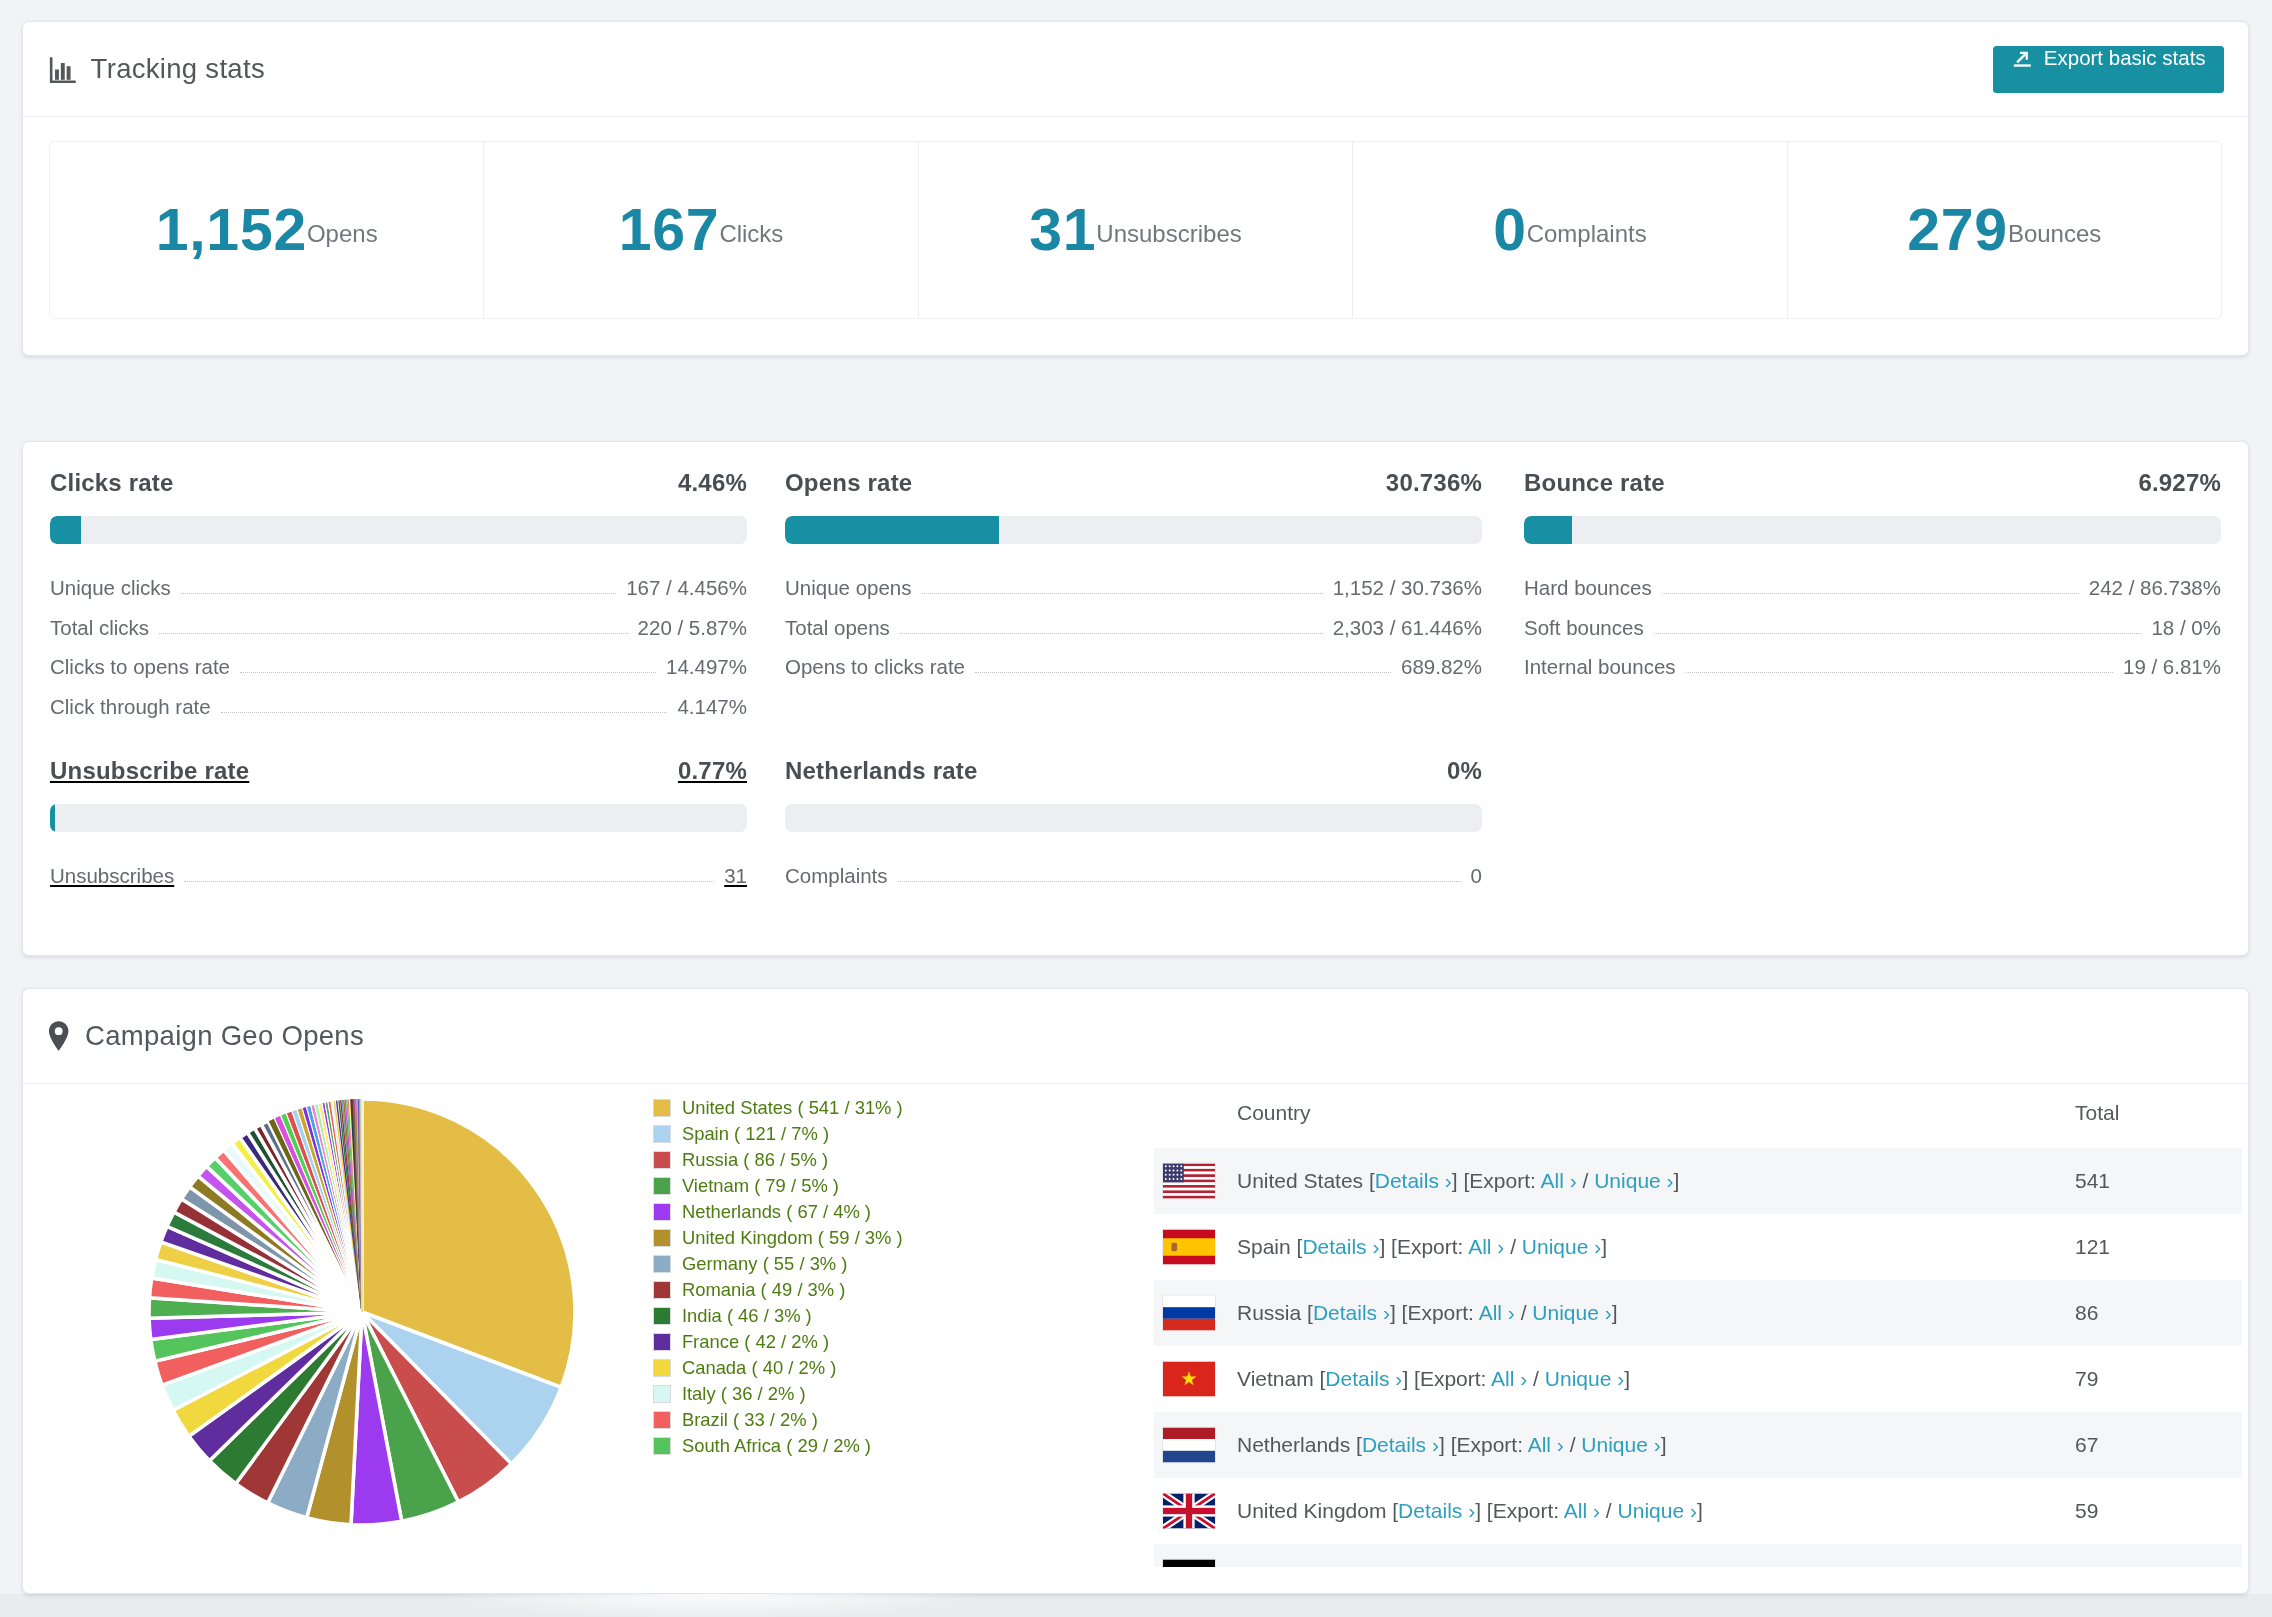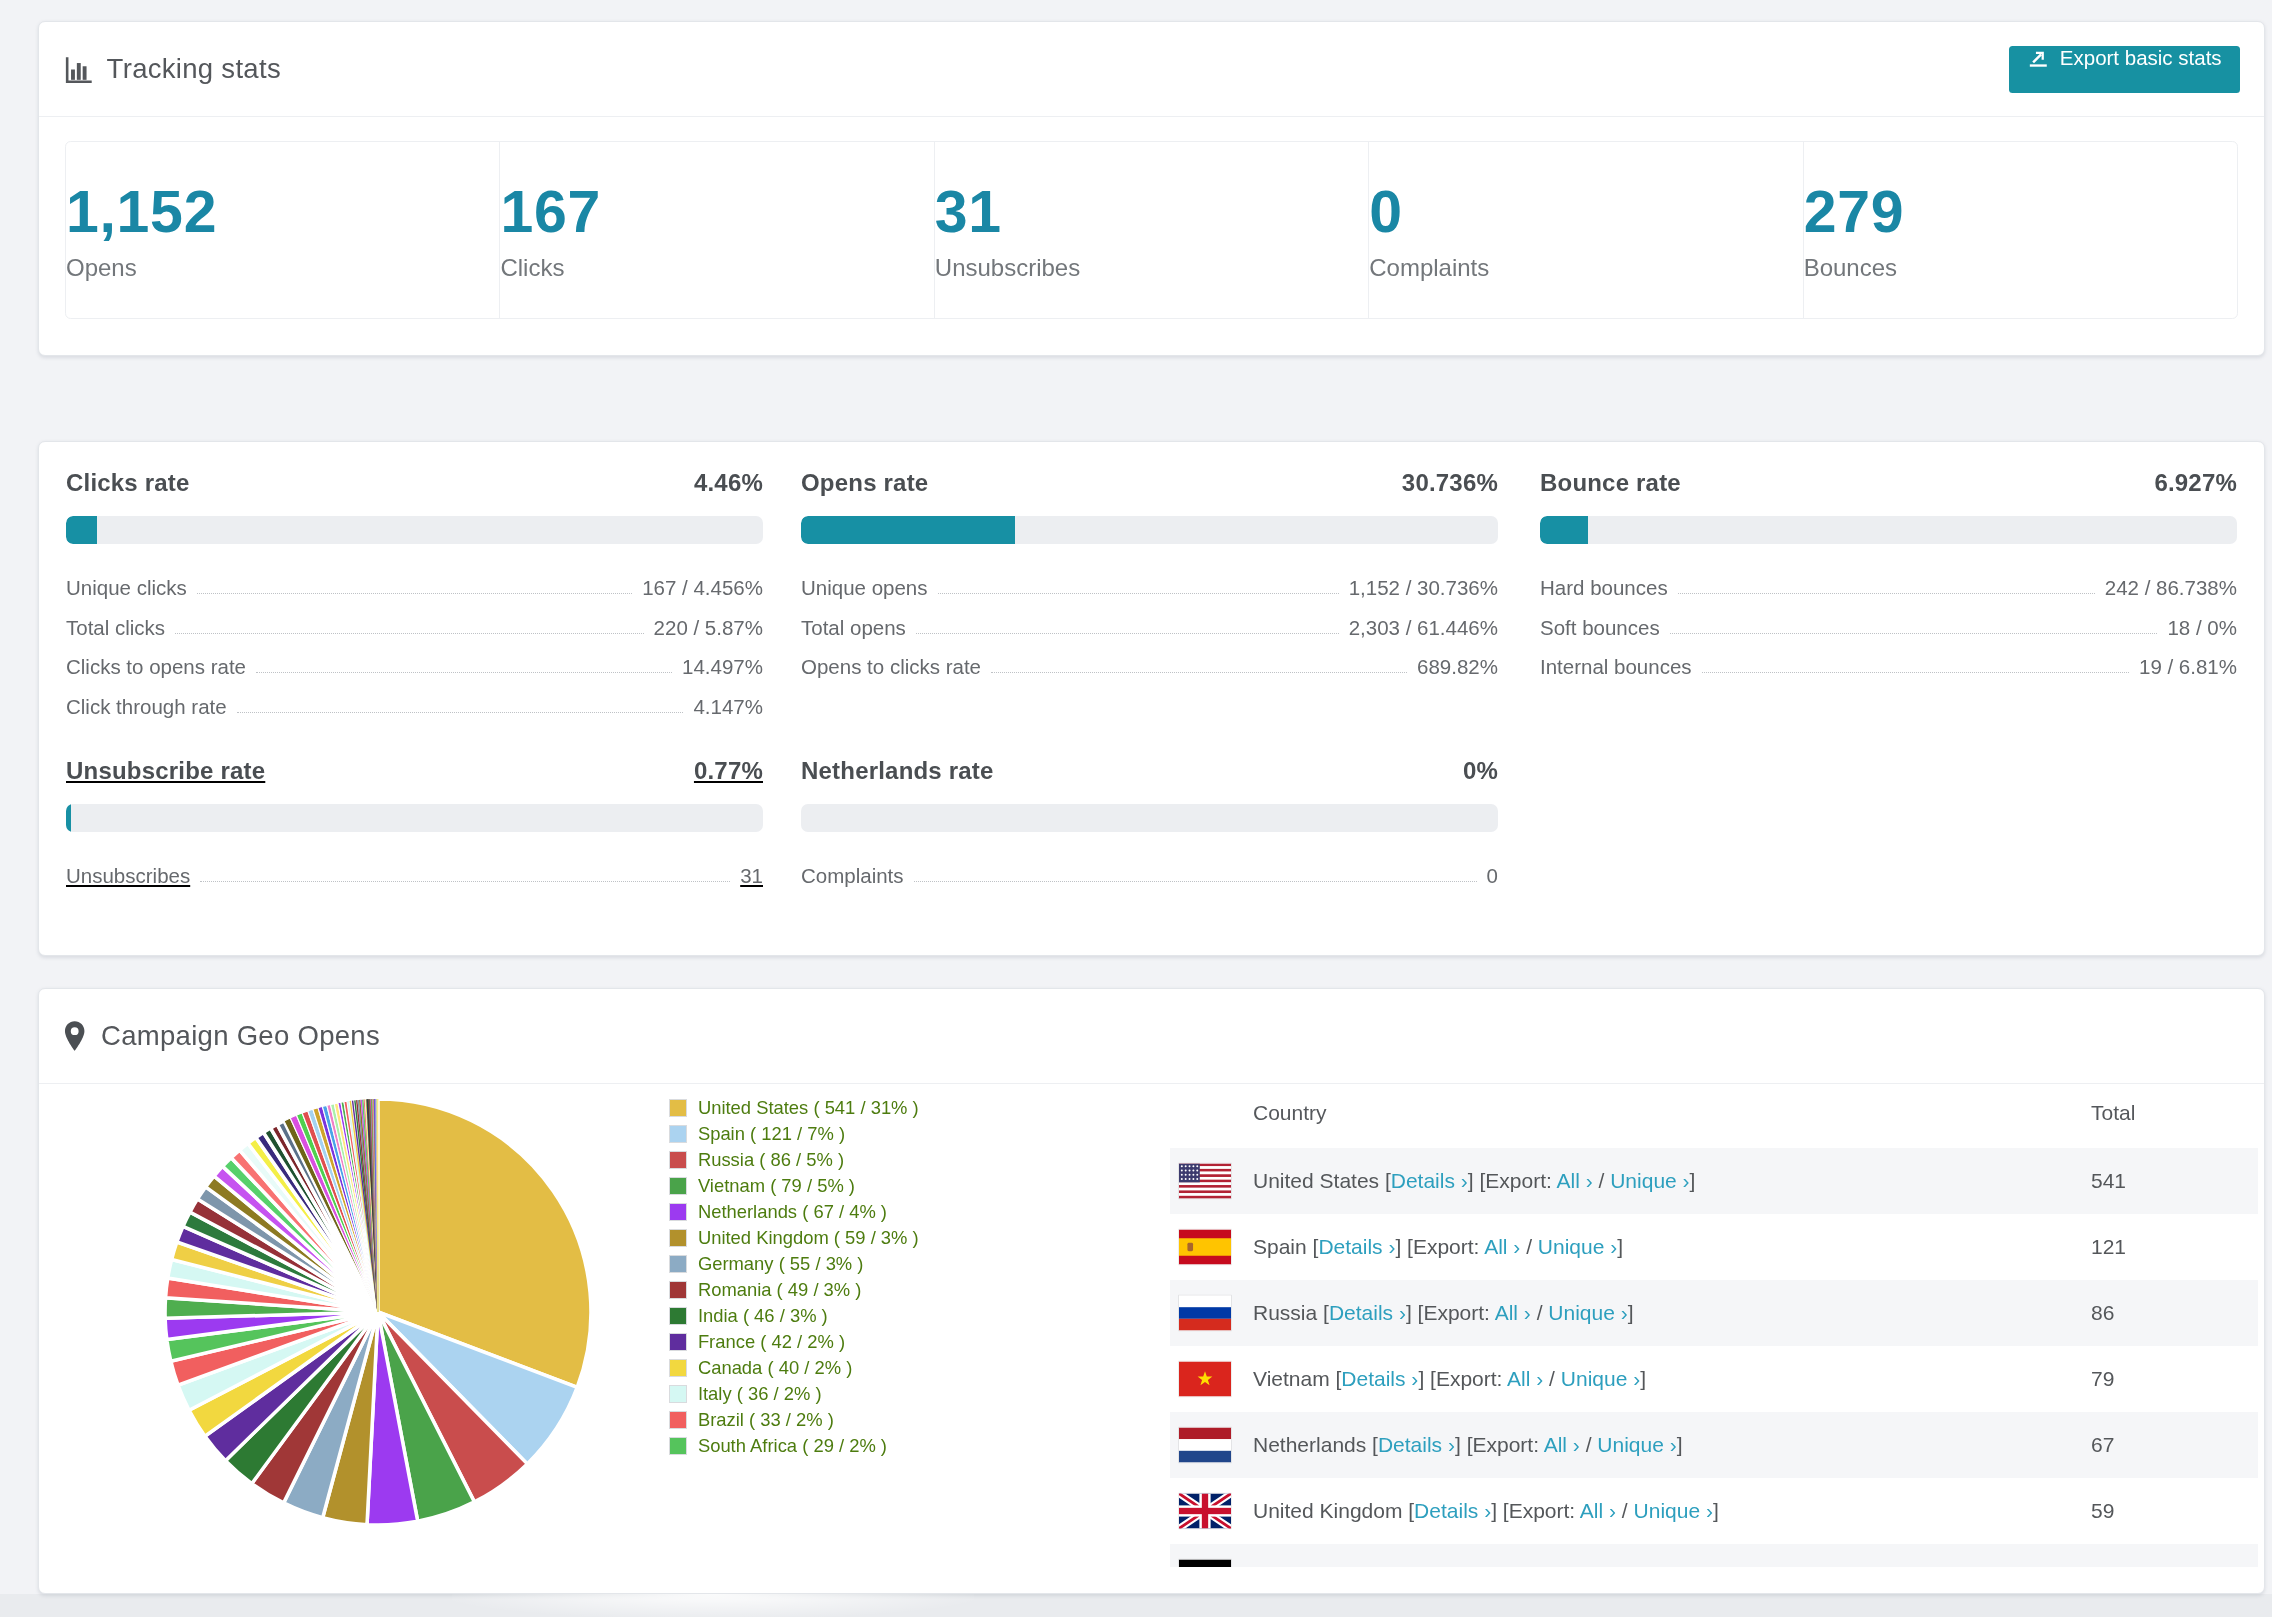--- a/index.html
+++ b/index.html
@@ -2,37 +2,37 @@
 <html style="font-size:11.3px"><head>
 <meta charset="utf-8">
 <style>
   html,body{margin:0;padding:0}
   body{
     width:2273px;height:1618px;position:relative;overflow:hidden;
     background:linear-gradient(#f2f3f6 0 1594px,#e9ebee 1594px);
     font-family:"Liberation Sans",sans-serif;
     -webkit-font-smoothing:antialiased;
   }
-  .panel{position:absolute;left:38px;width:2227px;background:#fff;border:0.7px solid #e3e6ea;
+  .panel{position:absolute;left:22px;width:2227px;background:#fff;border:0.7px solid #e3e6ea;
     border-radius:7px;box-shadow:0 1.4px 3.5px rgba(110,120,140,.18);box-sizing:border-box}
   #panel-tracking{top:21px;height:335px}
   #panel-rates{top:441px;height:515px}
   #panel-geo{top:988px;height:606px;overflow:hidden}
 
   .panel-header{display:flex;align-items:center;height:94px;padding:0 24px 0 22.6px;
     border-bottom:1.4px solid #edeff2}
   .panel-title{font-size:27.5px;color:#54575b;font-weight:400;letter-spacing:0.3px;margin:0 0 0 14px}
 
   .export-btn{margin-left:auto;display:flex;align-items:flex-start;gap:10px;background:#1791a2;
     color:#fff;border:none;border-radius:3.5px;height:47px;padding:0 18.4px;font-size:20.5px;
     font-family:inherit;cursor:pointer}
 
   .summary{position:absolute;left:26px;right:26px;top:119px;height:176px;border:1.4px solid #edeff2;
     border-radius:5.6px;display:flex}
-  .summary-cell{flex:1;display:flex;flex-direction:column;align-items:flex-start;justify-content:center;
+  .summary-cell{flex:1;display:flex;align-items:center;justify-content:center;
     border-right:1.4px solid #edeff2}
   .summary-cell:last-child{border-right:none}
   .summary-value{font-size:59px;font-weight:700;color:#1a87a5;letter-spacing:0.7px}
   .summary-label{font-size:24px;color:#73777b;margin-top:8.5px}
 
   .rate-card{position:absolute;width:697px}
   .rate-head{display:flex;justify-content:space-between;align-items:baseline}
   .rate-title,.rate-value{font-size:24px;font-weight:700;color:#4a4e52;letter-spacing:0.2px}
   .rate-bar{margin-top:19px;height:28px;border-radius:7px;background:#eceef1;position:relative;overflow:hidden}
   .rate-fill{position:absolute;left:0;top:0;bottom:0;background:#1790a4;border-radius:7px 0 0 7px}

